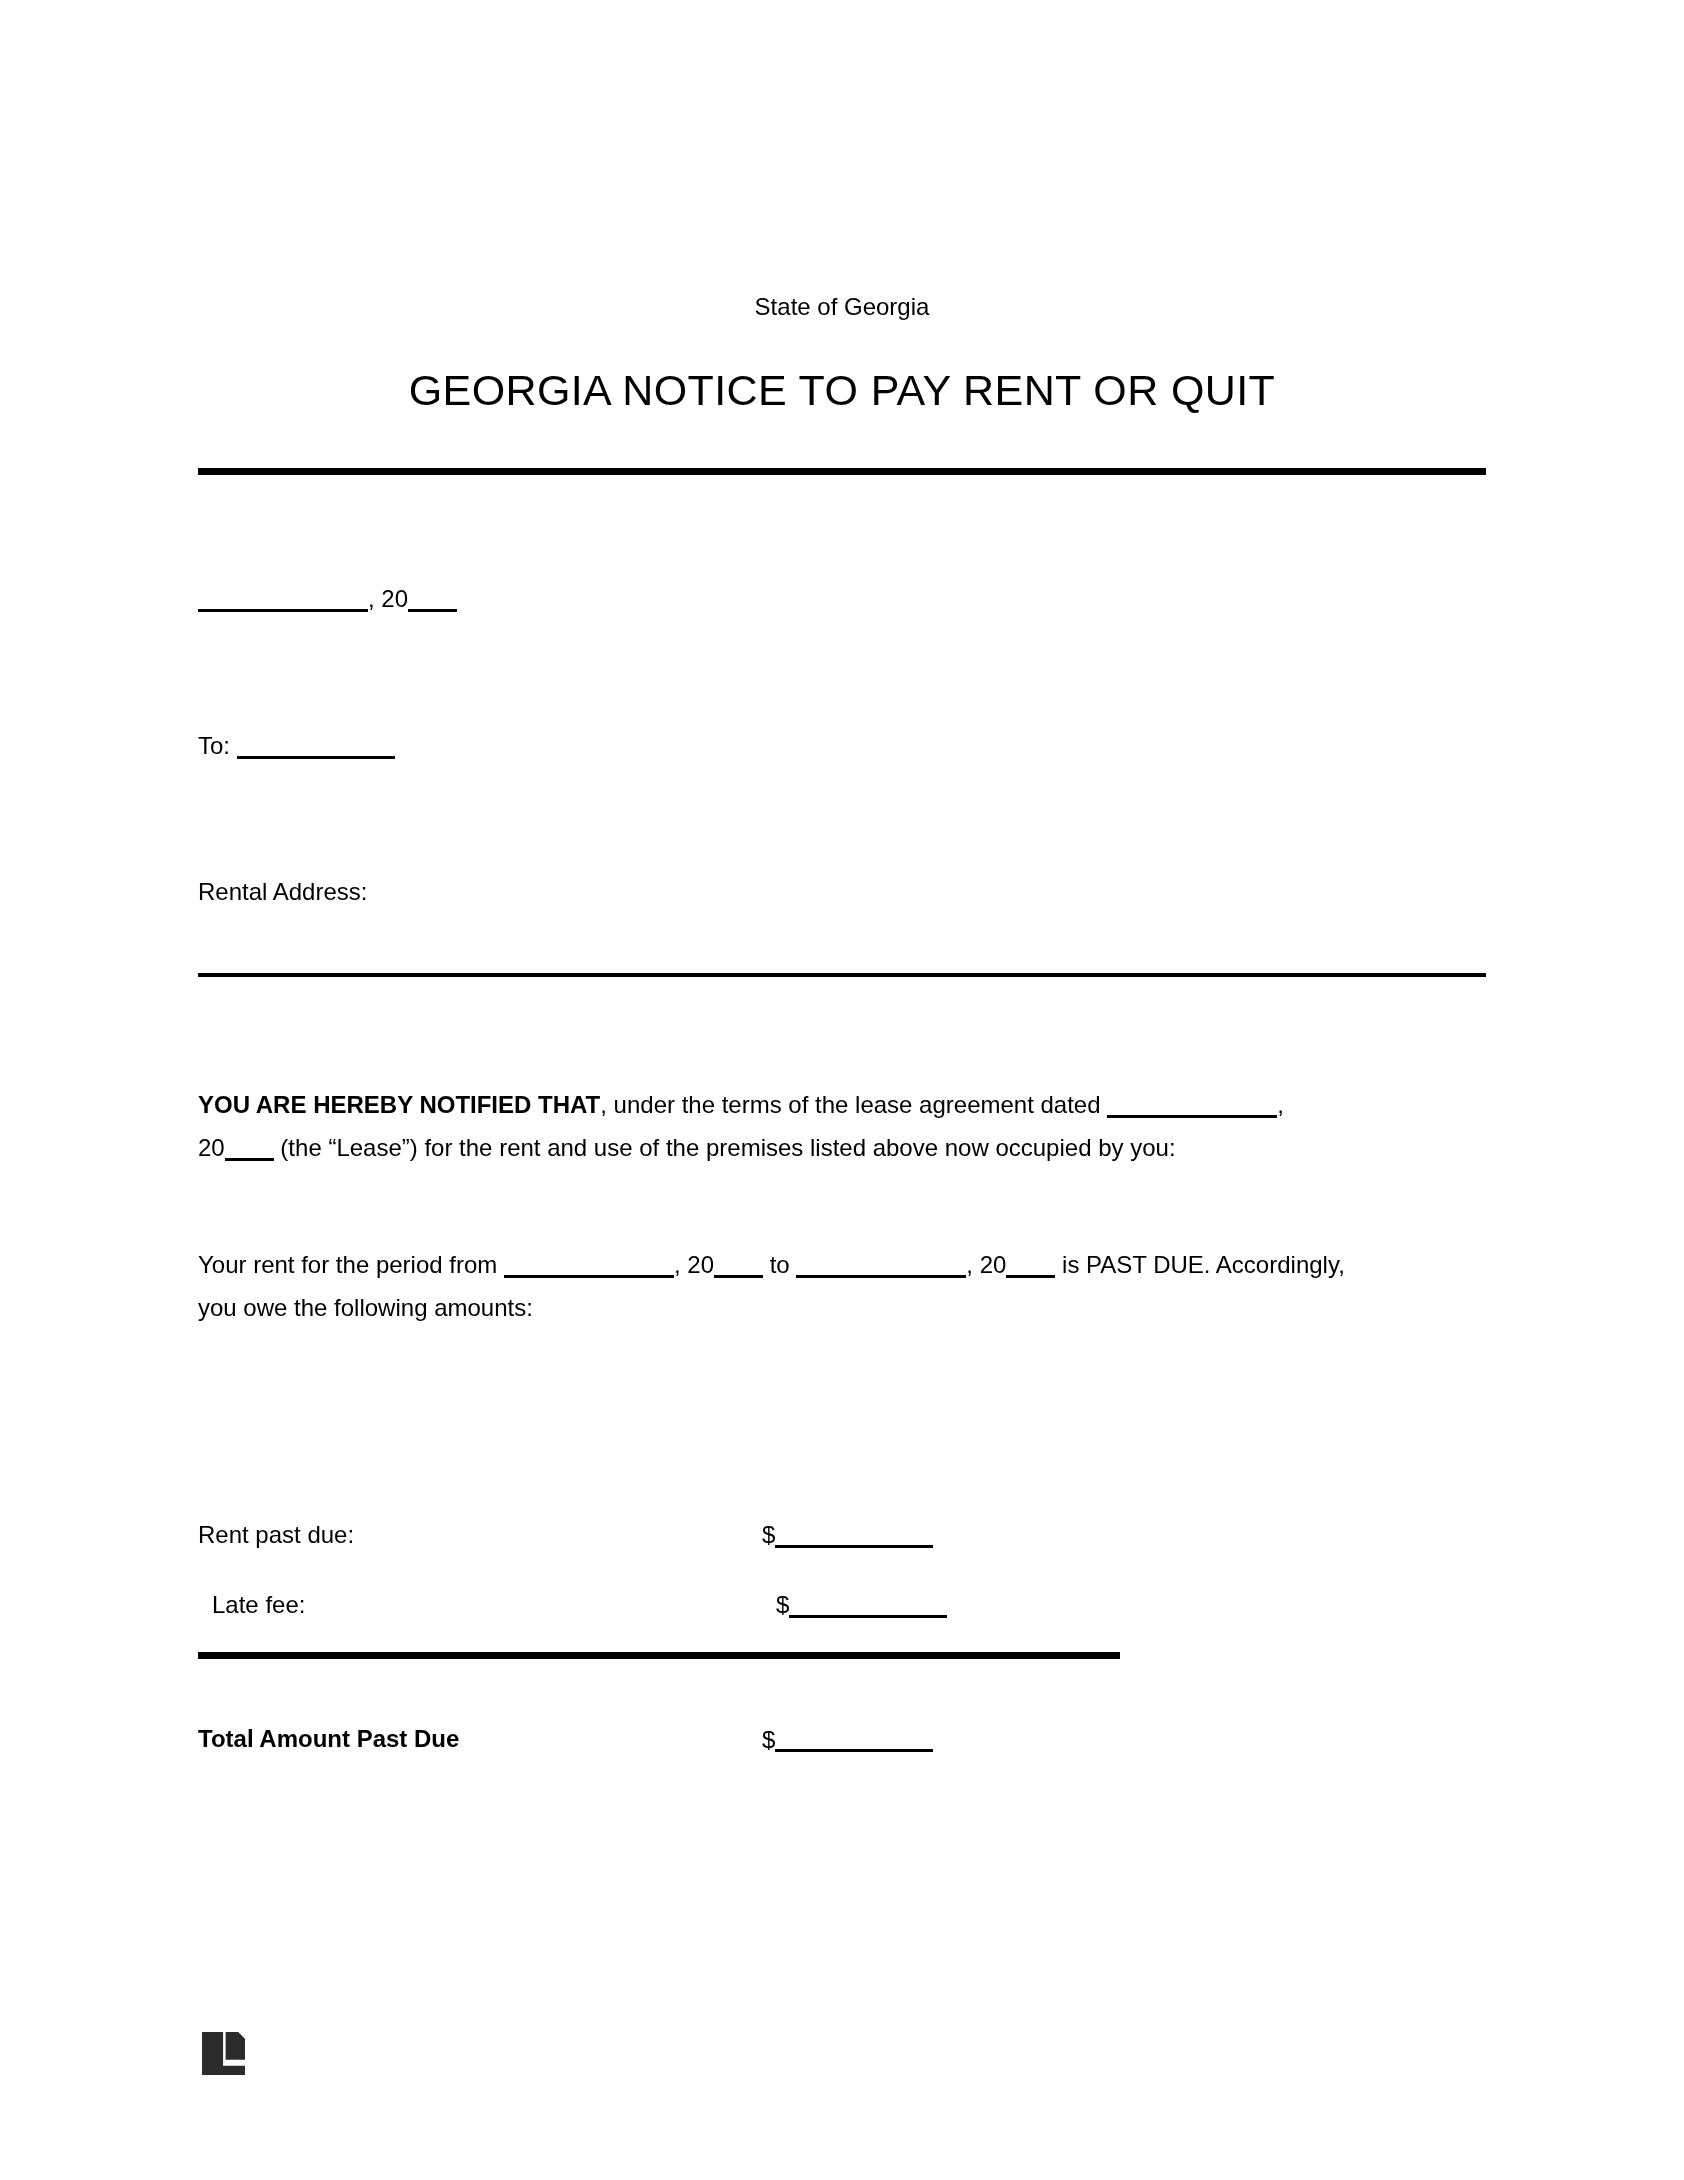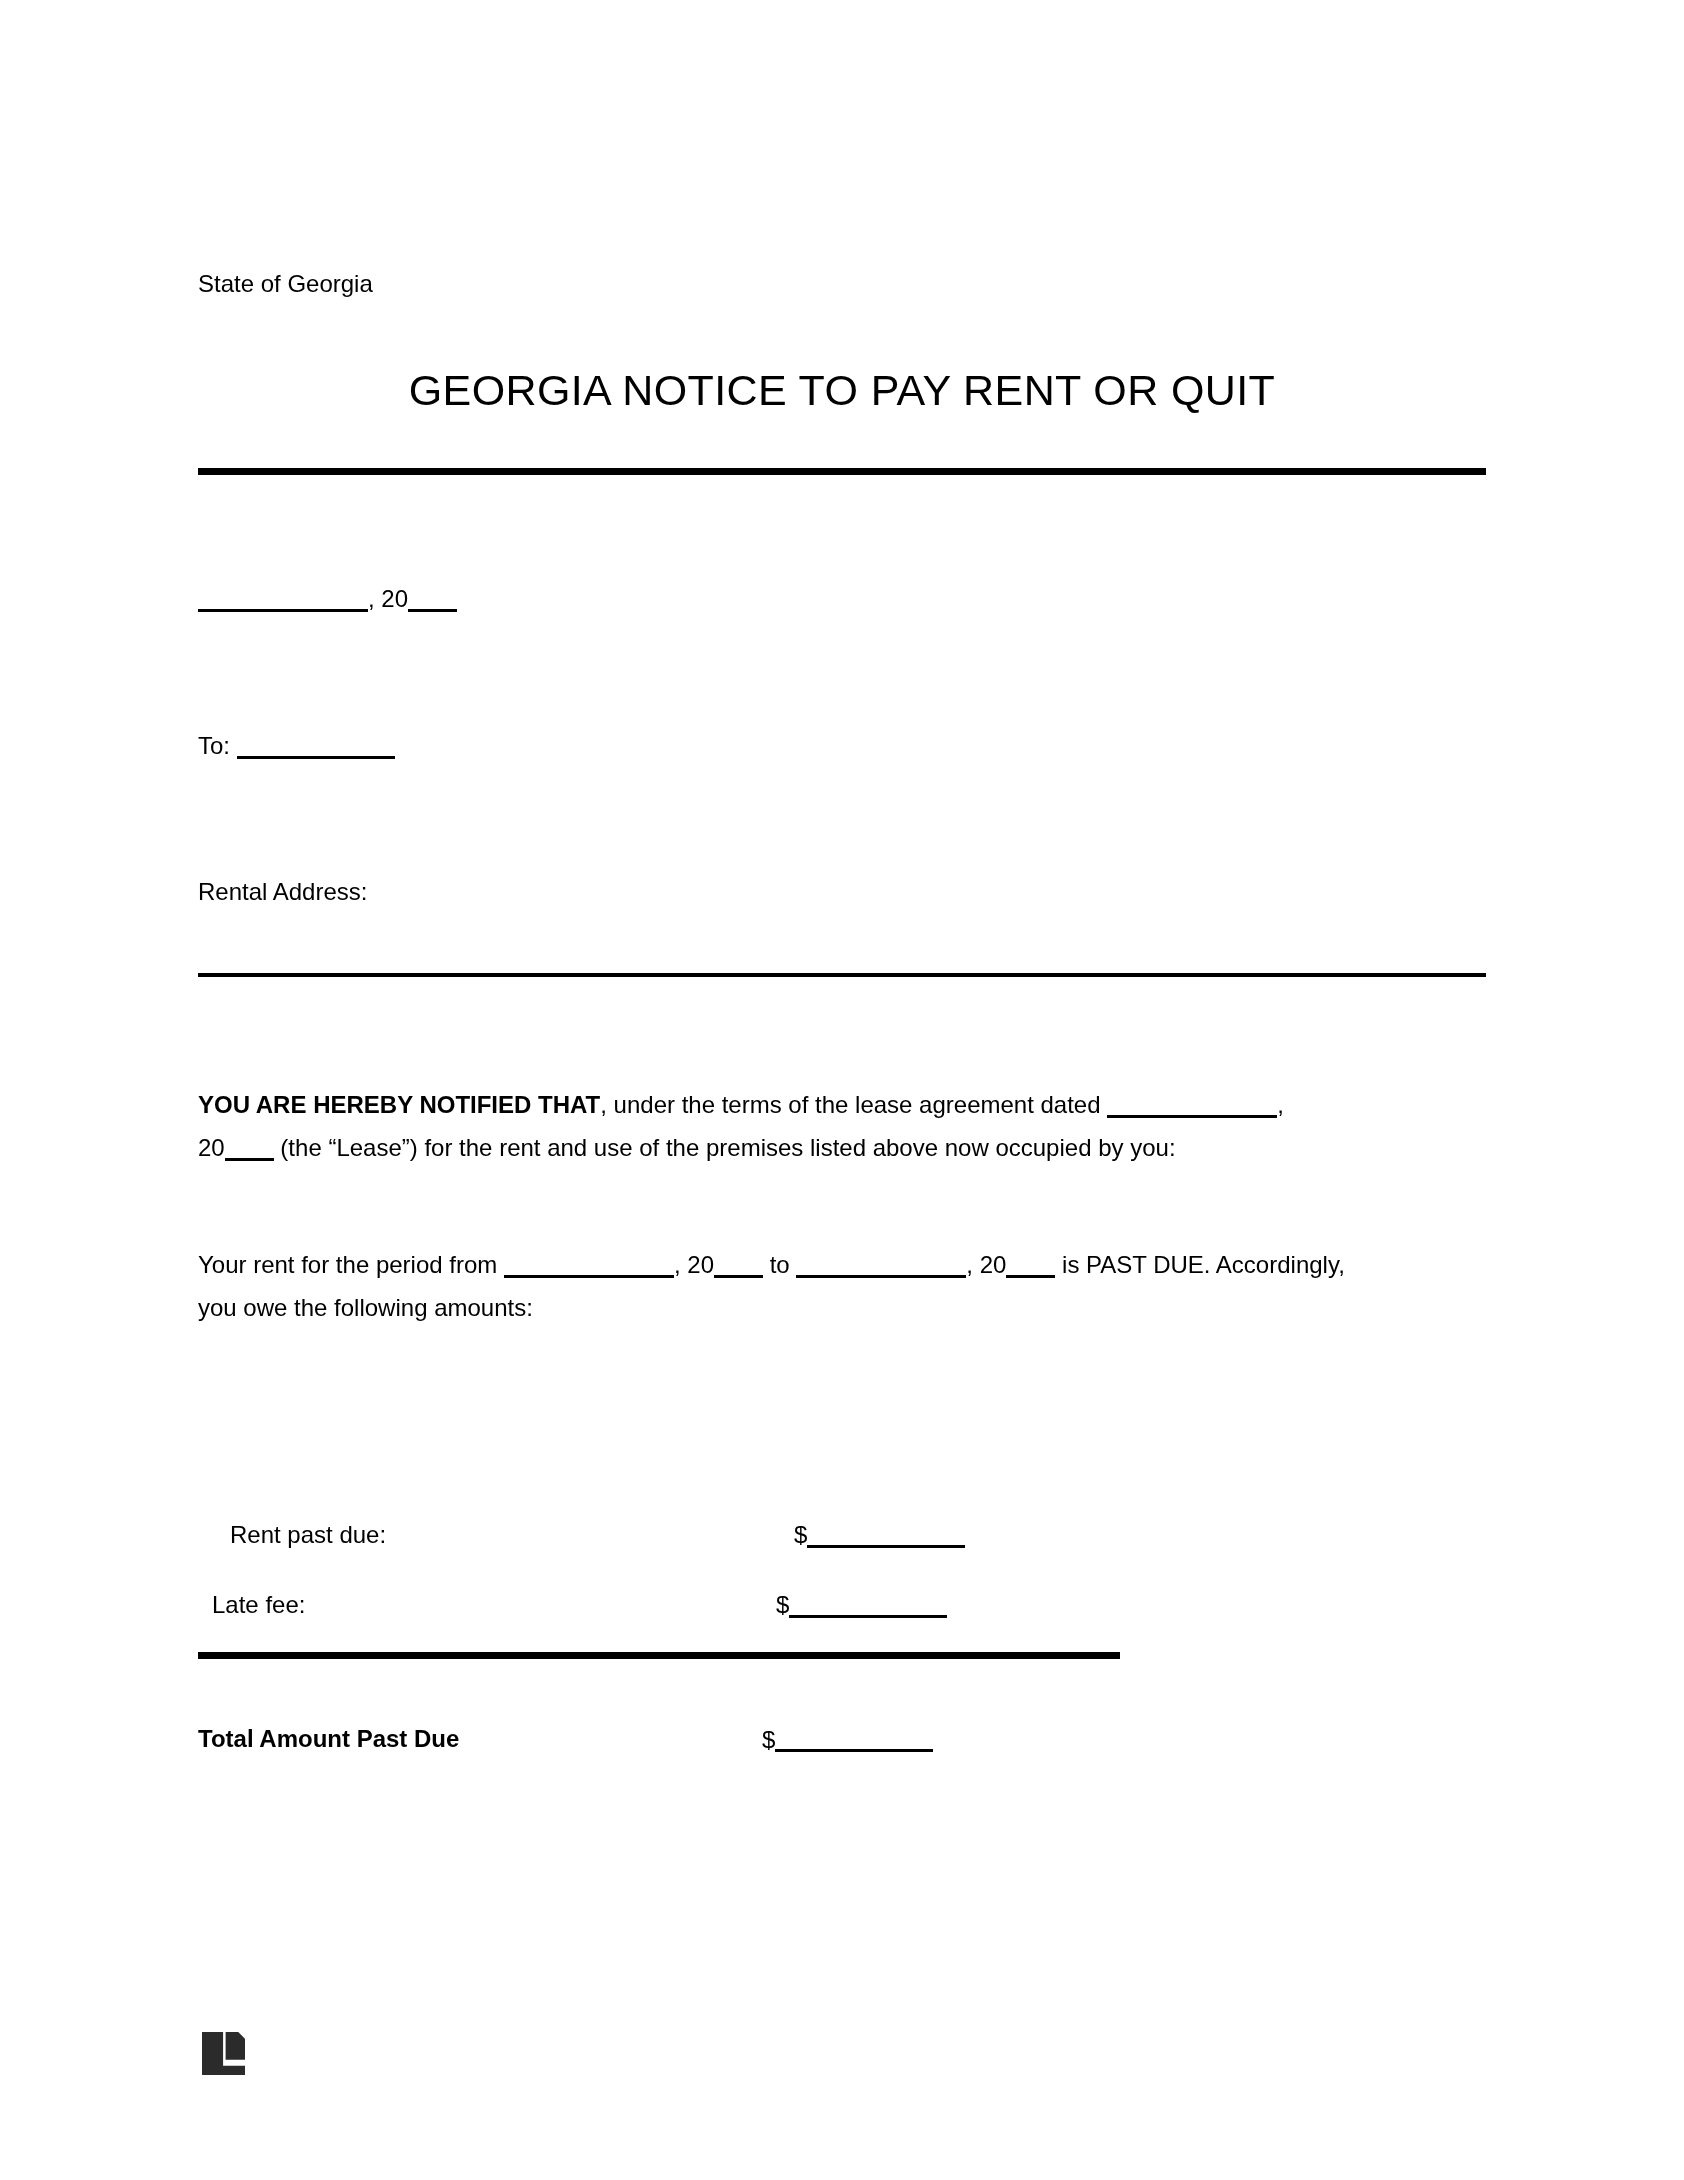--- a/index.html
+++ b/index.html
@@ -6,39 +6,39 @@
   .page{
     position:relative;
     width:1685px;height:2181px;
     background:#ffffff;
     font-family:"Liberation Sans",sans-serif;
     color:#000000;
     overflow:hidden;
   }
   .abs{position:absolute;left:198px;width:1288px;}
   .txt{font-size:24px;line-height:29px;}
-  .state-note{top:269px;}
+  .state-note{top:292px;text-align:center;}
   .title{
     top:366px;margin:0;
     font-size:43px;line-height:49px;
     font-weight:normal;text-align:center;
     letter-spacing:0.4px;
   }
   .rule{background:#000000;}
   .rule-title{top:468px;height:6.8px;}
   .rule-mid{top:973px;height:4.3px;}
   .rule-total{top:1652px;height:6.8px;width:922px;}
   .date-line{top:583px;}
   .to-line{top:730px;}
   .rental-label{top:877px;}
   .para{margin:0;font-size:24px;line-height:43px;}
   .para1{top:1083px;}
   .para2{top:1199px;margin-top:44px;}
   .amount-row{display:flex;align-items:baseline;font-size:24px;line-height:29px;}
-  .row-rent{top:1519px;margin-left:32px;}
+  .row-rent{top:1519px;}
   .row-late{top:1589px;margin-left:14px;}
   .row-total{top:1698px;}
   .amount-label{width:564px;flex:none;}
   .bold{font-weight:bold;margin-top:26px;}
   .bl{
     display:inline-block;
     height:25.6px;
     border-bottom:3.4px solid #000000;
     margin-bottom:-5.1px;
   }

